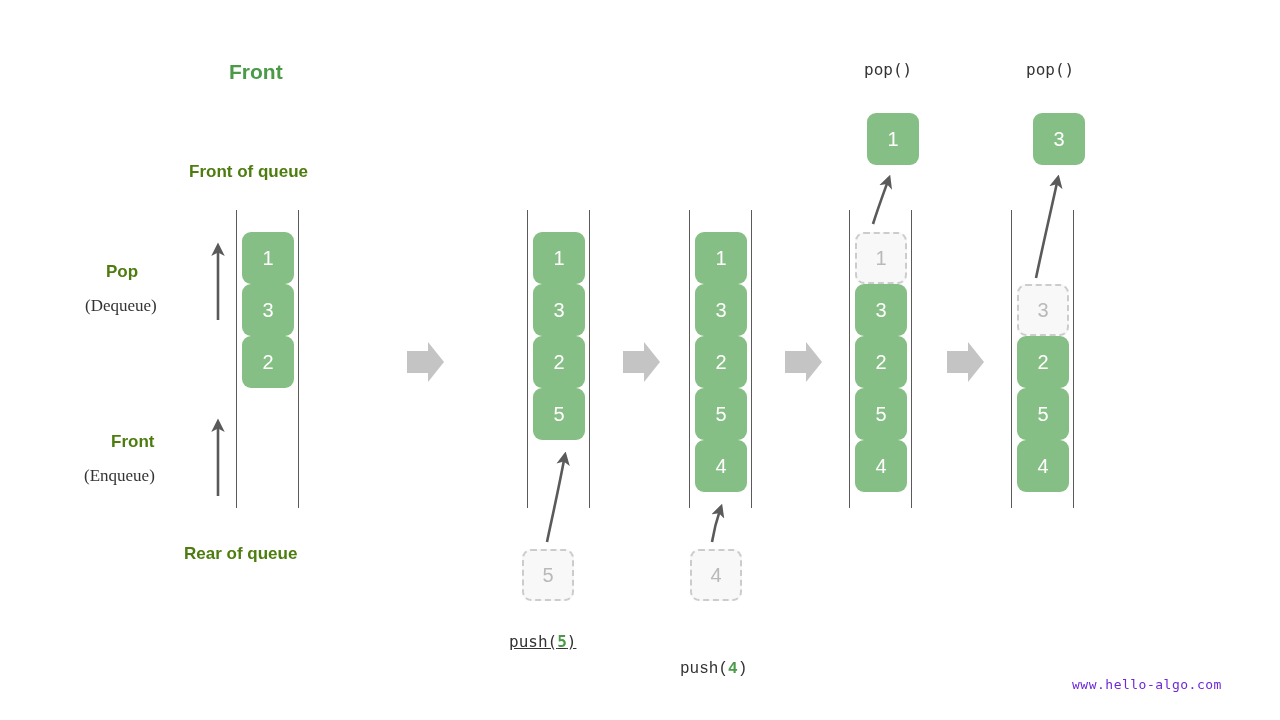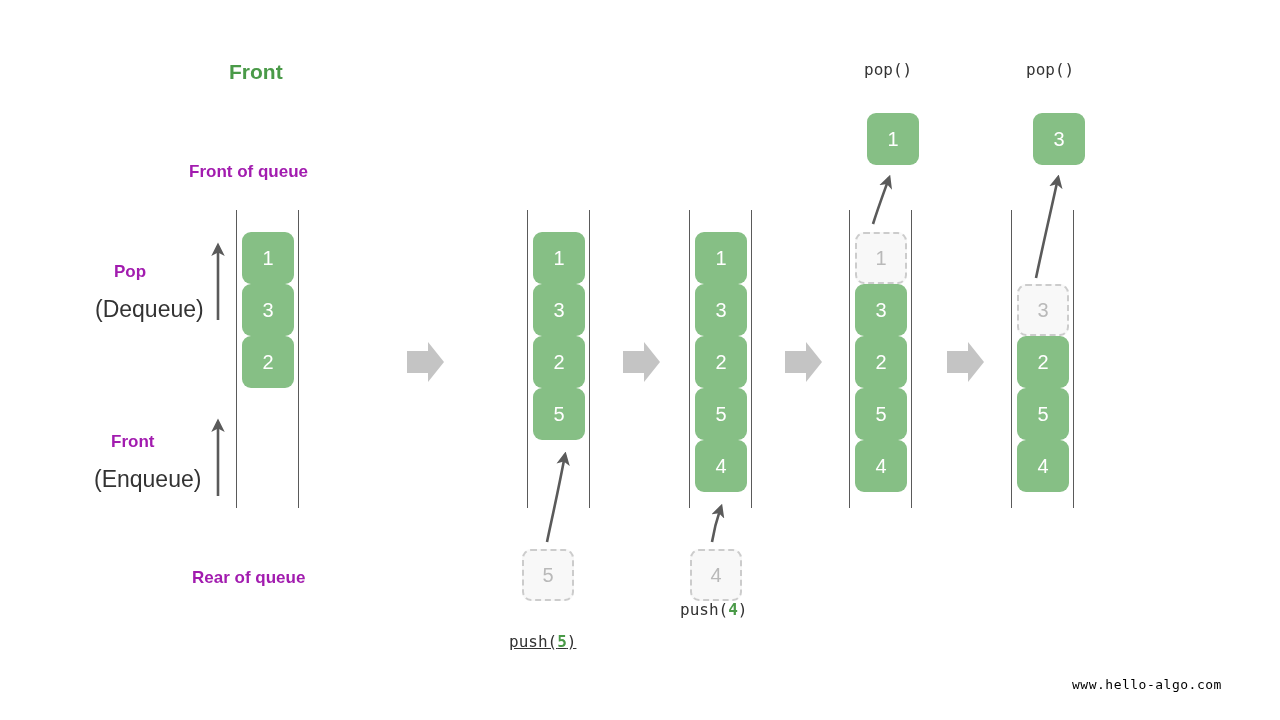--- a/index.html
+++ b/index.html
@@ -28,43 +28,42 @@
     font-family: "Liberation Sans", sans-serif;
     font-weight: bold;
     font-size: 21px;
     color: #4a9a48;
     white-space: nowrap;
   }
   .label-bold {
     font-family: "Liberation Sans", sans-serif;
     font-weight: bold;
     font-size: 17px;
-    color: #a21caf;
+    color: #4d7c0f;
     white-space: nowrap;
   }
   .label-regular {
-    font-family: Liberation Sans, sans-serif;
+    font-family: Liberation Serif, serif;
     font-weight: normal;
-    font-size: 23px;
+    font-size: 17px;
     color: #333333;
     white-space: nowrap;
-    margin-left: 10px;
   }
   .op-label {
     font-family: "DejaVu Sans Mono", "Liberation Mono", monospace;
     font-size: 16px;
     color: #333333;
     white-space: nowrap;
     letter-spacing: 0px;
   }
   .op-label .arg { color: #4a9a48; font-weight: bold; }
   .watermark {
     font-family: "DejaVu Sans Mono", "Liberation Mono", monospace;
     font-size: 13px;
-    color: #000000;
+    color: #6d28d9;
     white-space: nowrap;
     letter-spacing: 0.5px;
   }
 
   
   .rail {
     position: absolute;
     width: 1.4px;
     background: #5a5a5a;
   }
@@ -103,27 +102,27 @@
 </style>
 </head>
 <body>
 
 <div class="stage">
 
   <div class="abs title" style="left:229px; top:60px;">Front</div>
 
   <div class="abs label-bold" style="left:189px; top:162px;">Front of queue</div>
 
-  <div class="abs label-bold" style="left:114px; top:262px;text-align:center;">Pop</div>
+  <div class="abs label-bold" style="left:106px; top:262px;text-align:center;">Pop</div>
   <div class="abs label-regular" style="left:85px; top:296px;">(Dequeue)</div>
 
   <div class="abs label-bold" style="left:111px; top:432px;">Front</div>
   <div class="abs label-regular" style="left:84px; top:466px;">(Enqueue)</div>
 
-  <div class="abs label-bold" style="left:192px; top:544px;margin-top:24px;">Rear of queue</div>
+  <div class="abs label-bold" style="left:184px; top:544px;">Rear of queue</div>
 
   <div class="abs">
     <div class="rail" style="left:236px; top:210px; height:298px;"></div>
     <div class="rail" style="left:298px; top:210px; height:298px;"></div>
 
     <div class="cell filled" style="left:242px; top:232px;">1</div>
     <div class="cell filled" style="left:242px; top:284px;">3</div>
     <div class="cell filled" style="left:242px; top:336px;">2</div>
   </div>
 
@@ -146,21 +145,21 @@
     <div class="rail" style="left:751px; top:210px; height:298px;"></div>
 
     <div class="cell filled" style="left:695px; top:232px;">1</div>
     <div class="cell filled" style="left:695px; top:284px;">3</div>
     <div class="cell filled" style="left:695px; top:336px;">2</div>
     <div class="cell filled" style="left:695px; top:388px;">5</div>
     <div class="cell filled" style="left:695px; top:440px;">4</div>
 
     <div class="cell ghost" style="left:690px; top:549px;">4</div>
 
-    <div class="abs op-label" style="left:680px; top:600px;"><span>push(</span><span class="arg">4</span><span>)</span></div>
+    <div class="abs op-label" style="left:680px; top:660px;font-family:Liberation Mono, monospace;"><span>push(</span><span class="arg">4</span><span>)</span></div>
   </div>
 
   <div class="abs">
     <div class="abs op-label" style="left:864px; top:60px;">pop()</div>
 
     <div class="cell filled" style="left:867px; top:113px;">1</div>
 
     <div class="rail" style="left:849px; top:210px; height:298px;"></div>
     <div class="rail" style="left:911px; top:210px; height:298px;"></div>
 

